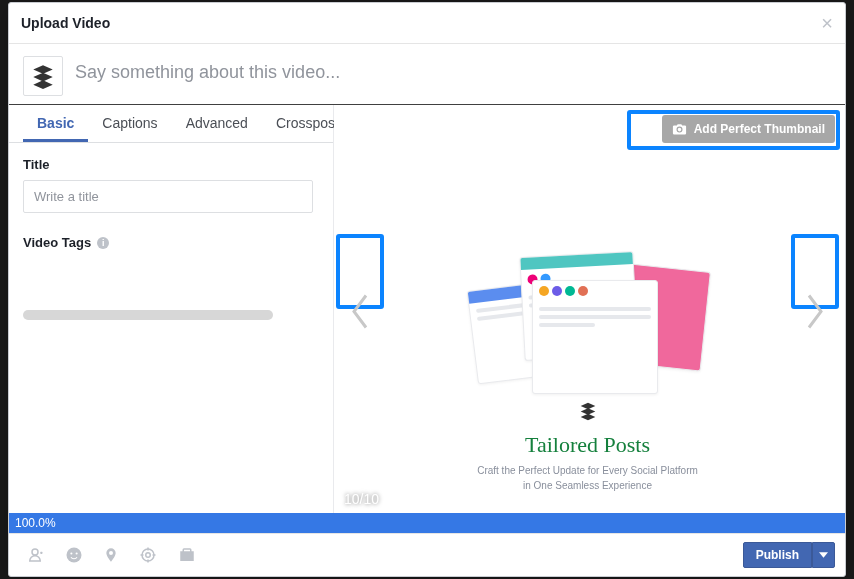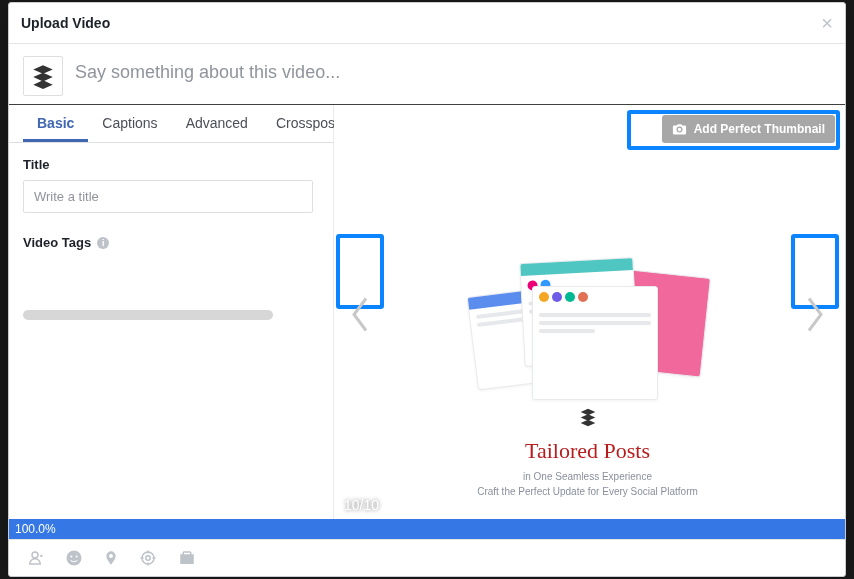--- a/index.html
+++ b/index.html
@@ -32,21 +32,21 @@
 .mc.pink{background:#f0689c}
 .mc1{width:110px;height:94px;left:-6px;top:40px;transform:rotate(-7deg);z-index:1}
 .mc2{width:114px;height:104px;left:44px;top:10px;transform:rotate(-3deg);z-index:2}
 .mc3{width:110px;height:100px;left:118px;top:22px;transform:rotate(6deg);z-index:1}
 .mc4{width:126px;height:114px;left:54px;top:36px;z-index:3}
 .mc-body{padding:6px}
 .mc-line{height:4px;background:#e6e8ec;border-radius:2px;margin-bottom:4px}
 .dots{display:flex;gap:3px;padding:5px 6px}
 .dot{width:10px;height:10px;border-radius:50%}
 .hdr-strip{height:12px;border-radius:2px 2px 0 0}
-.prev-title{font-family:Georgia,serif;font-size:22px;color:#b91c1c;margin-top:6px}
+.prev-title{font-family:Georgia,serif;font-size:22px;color:#15803d;margin-top:6px}
 .prev-sub{font-size:10px;color:#898f9c;margin-top:5px;text-align:center;line-height:1.5}
 .thumb-btn{position:absolute;top:6px;right:6px;background:rgba(120,120,120,.65);color:#fff;border:none;border-radius:3px;padding:7px 10px;font-size:12px;font-weight:600;display:flex;align-items:center;gap:7px;cursor:pointer}
 .hl{position:absolute;border:4px solid #0b84ff;border-radius:3px;pointer-events:none}
 .hl.tr{top:1px;right:1px;width:213px;height:40px}
 .hl.lar{top:125px;left:2px;width:48px;height:75px}
 .hl.rar{top:125px;right:2px;width:48px;height:75px}
 .arrow-btn{position:absolute;top:50%;transform:translateY(-50%);width:34px;height:55px;display:flex;align-items:center;justify-content:center;cursor:pointer;z-index:2}
 .arrow-btn.left{left:9px}
 .arrow-btn.right{right:9px}
 .arrow-btn svg{stroke:#c8c8c8;stroke-width:3;fill:none}
@@ -133,22 +133,22 @@
                   <div class="mc-line"></div>
                   <div class="mc-line" style="width:50%"></div>
                 </div>
               </div>
           </div>
           <svg class="logo-mark" viewBox="0 0 24 24">
               <path d="M12 3L4 6.5 12 10l8-3.5L12 3zm0 6L4 12.5 12 16l8-3.5L12 9zm0 6L4 18.5 12 22l8-3.5L12 15z" fill="#333"></path>
             </svg>
           <div class="prev-title">Tailored Posts</div>
           <div class="prev-sub">
+            <div>Craft the Perfect Update for Every Social Platform</div>
             <div>in One Seamless Experience</div>
-            <div>Craft the Perfect Update for Every Social Platform</div>
           </div>
         </div>
       </div>
 
       <button class="thumb-btn">
         <svg width="15" height="12" viewBox="0 0 24 20">
             <path fill="#fff" d="M9 2l-1.5 2H3a2 2 0 00-2 2v11a2 2 0 002 2h18a2 2 0 002-2V6a2 2 0 00-2-2h-4.5L15 2H9zm3 4a5 5 0 110 10 5 5 0 010-10zm0 2a3 3 0 100 6 3 3 0 000-6z"></path>
           </svg>
         <span>Add Perfect Thumbnail</span>
       </button>
@@ -202,15 +202,23 @@
             <circle cx="12" cy="12" r="3"></circle>
             <path d="M12 2v4M12 18v4M2 12h4M18 12h4"></path>
           </svg>
         </span>
       <span class="ic">
           <svg width="20" height="18" viewBox="0 0 24 24" fill="#bec2c9">
             <path d="M6 7V5a2 2 0 012-2h8a2 2 0 012 2v2h3v13H3V7h3zm2-2v2h8V5H8z"></path>
           </svg>
         </span>
     </div>
+    <div class="pub-group">
+      <button class="pub-btn">Publish</button>
+      <button class="pub-drop">
+        <svg width="9" height="6" viewBox="0 0 10 6">
+            <path d="M0 0l5 6 5-6z" fill="#fff"></path>
+          </svg>
+      </button>
+    </div>
   </div>
 
 </div>
 
 </body></html>

